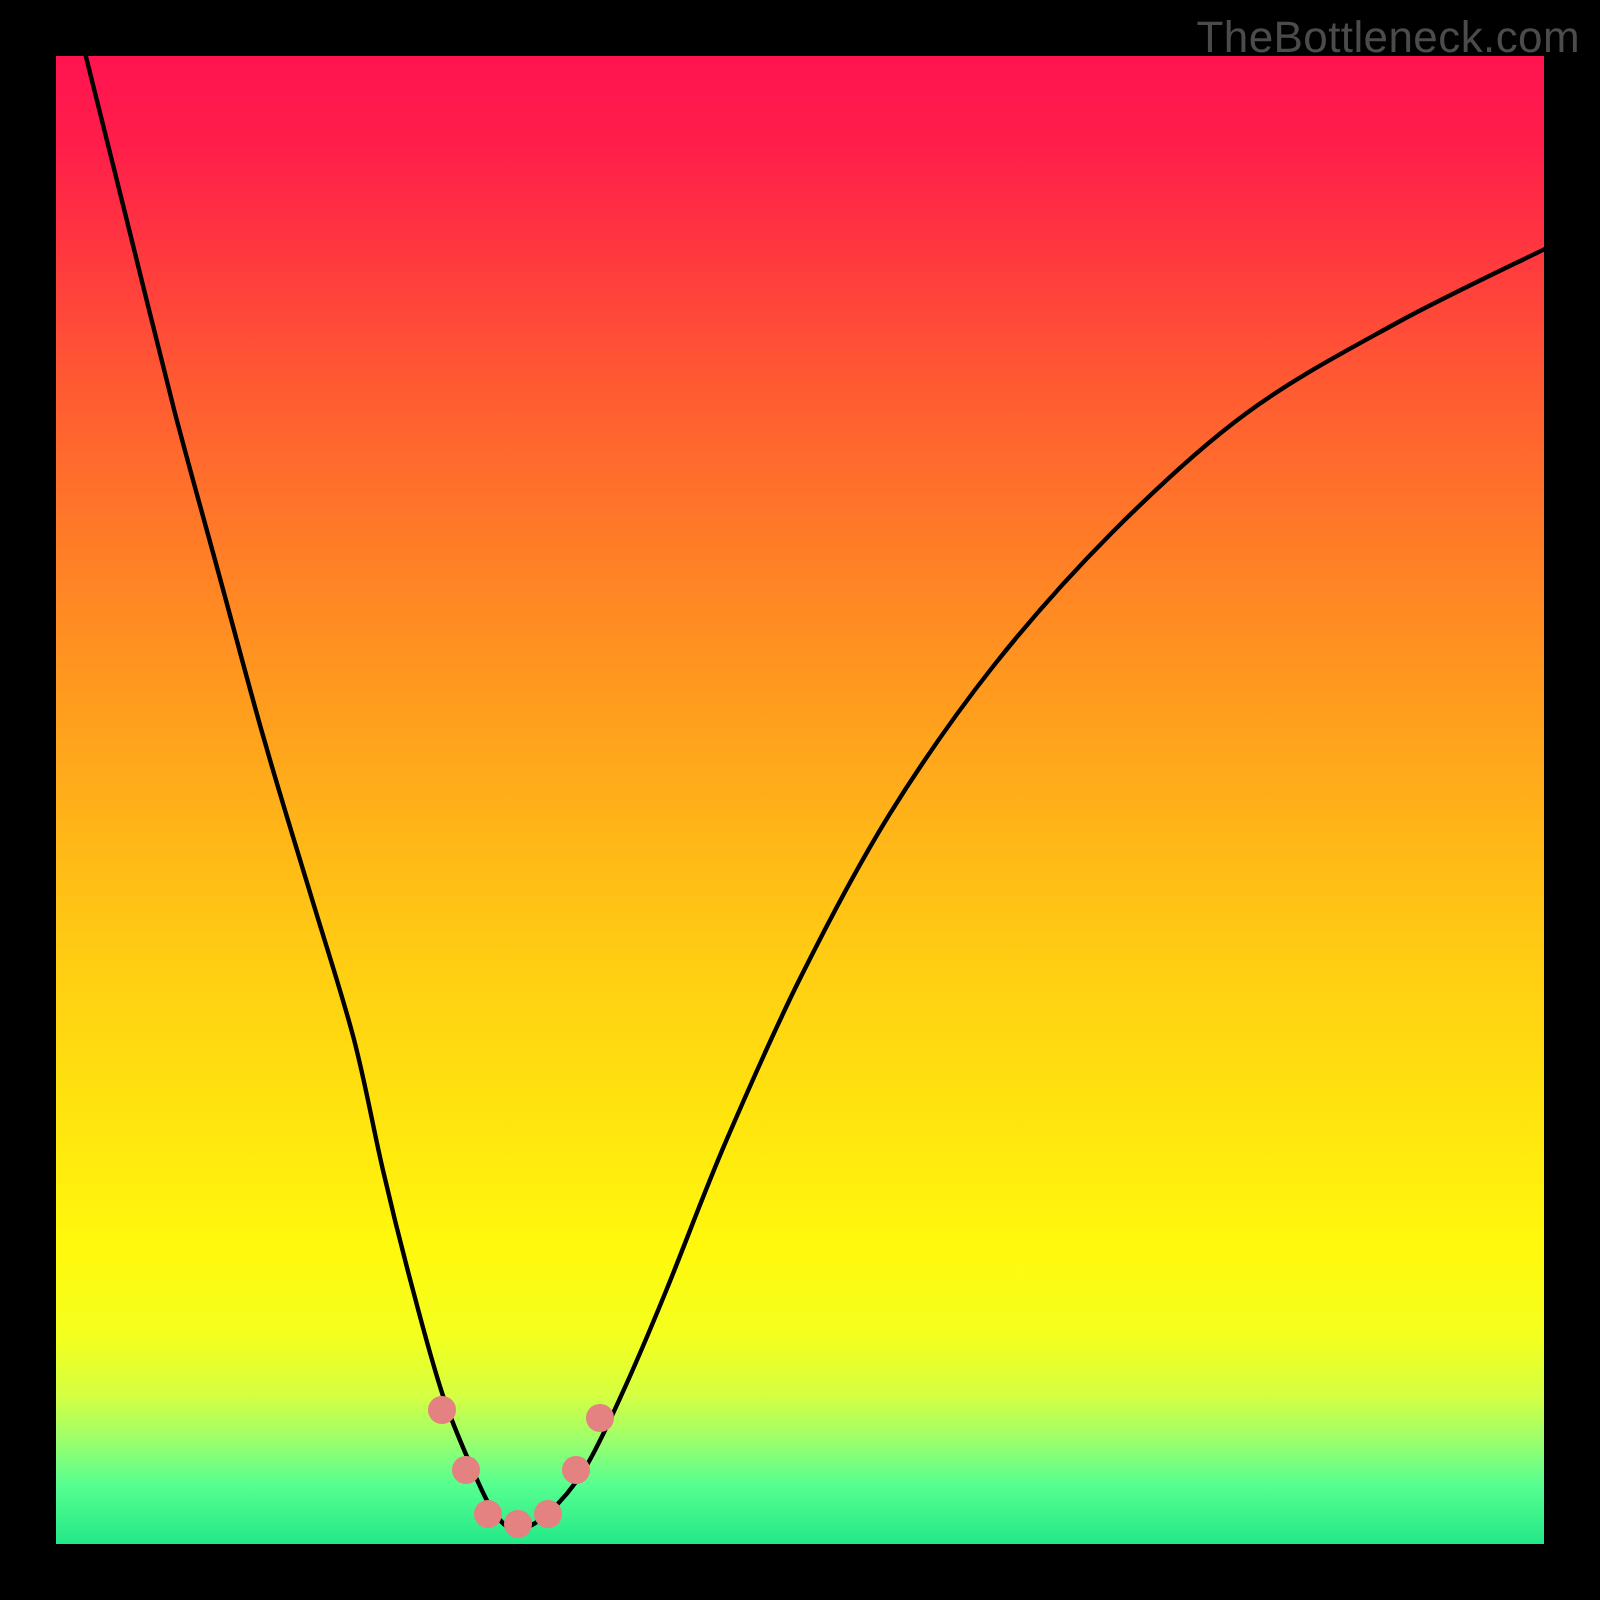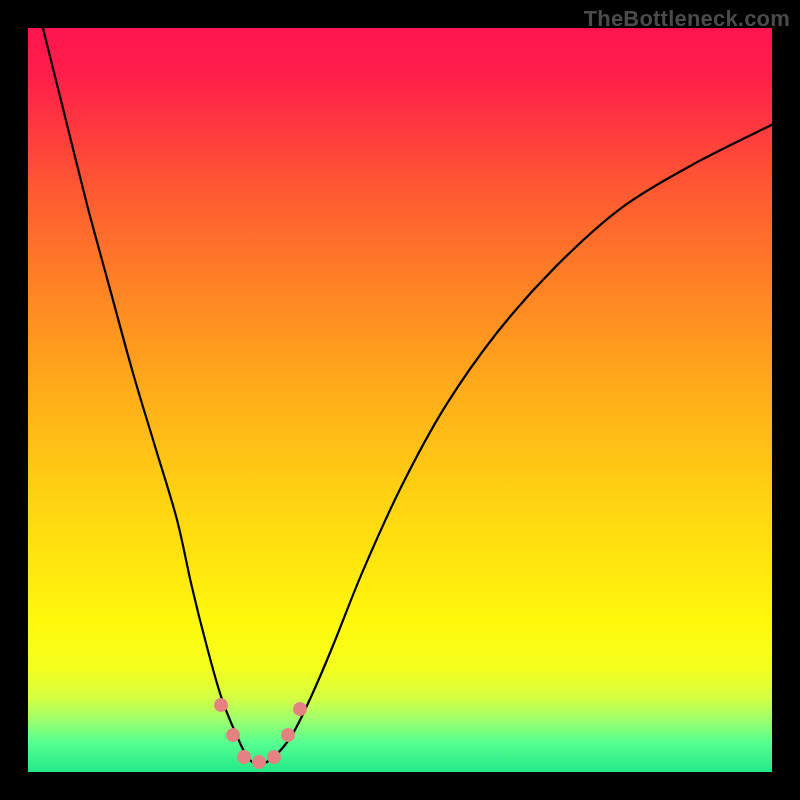--- a/index.html
+++ b/index.html
@@ -33,21 +33,21 @@
       #9dff6d 93%,
       #57ff90 96%,
       #23e888 100%);
   }
   .watermark {
     position: absolute;
     top: 6px;
     right: 10px;
     color: #4b4b4b;
     font-size: 22px;
-    font-weight: 700;
+    font-weight: 400;
     letter-spacing: 0.2px;
     z-index: 5;
   }
   svg.curve {
     position: absolute;
     left: 0;
     top: 0;
     width: 744px;
     height: 744px;
   }

